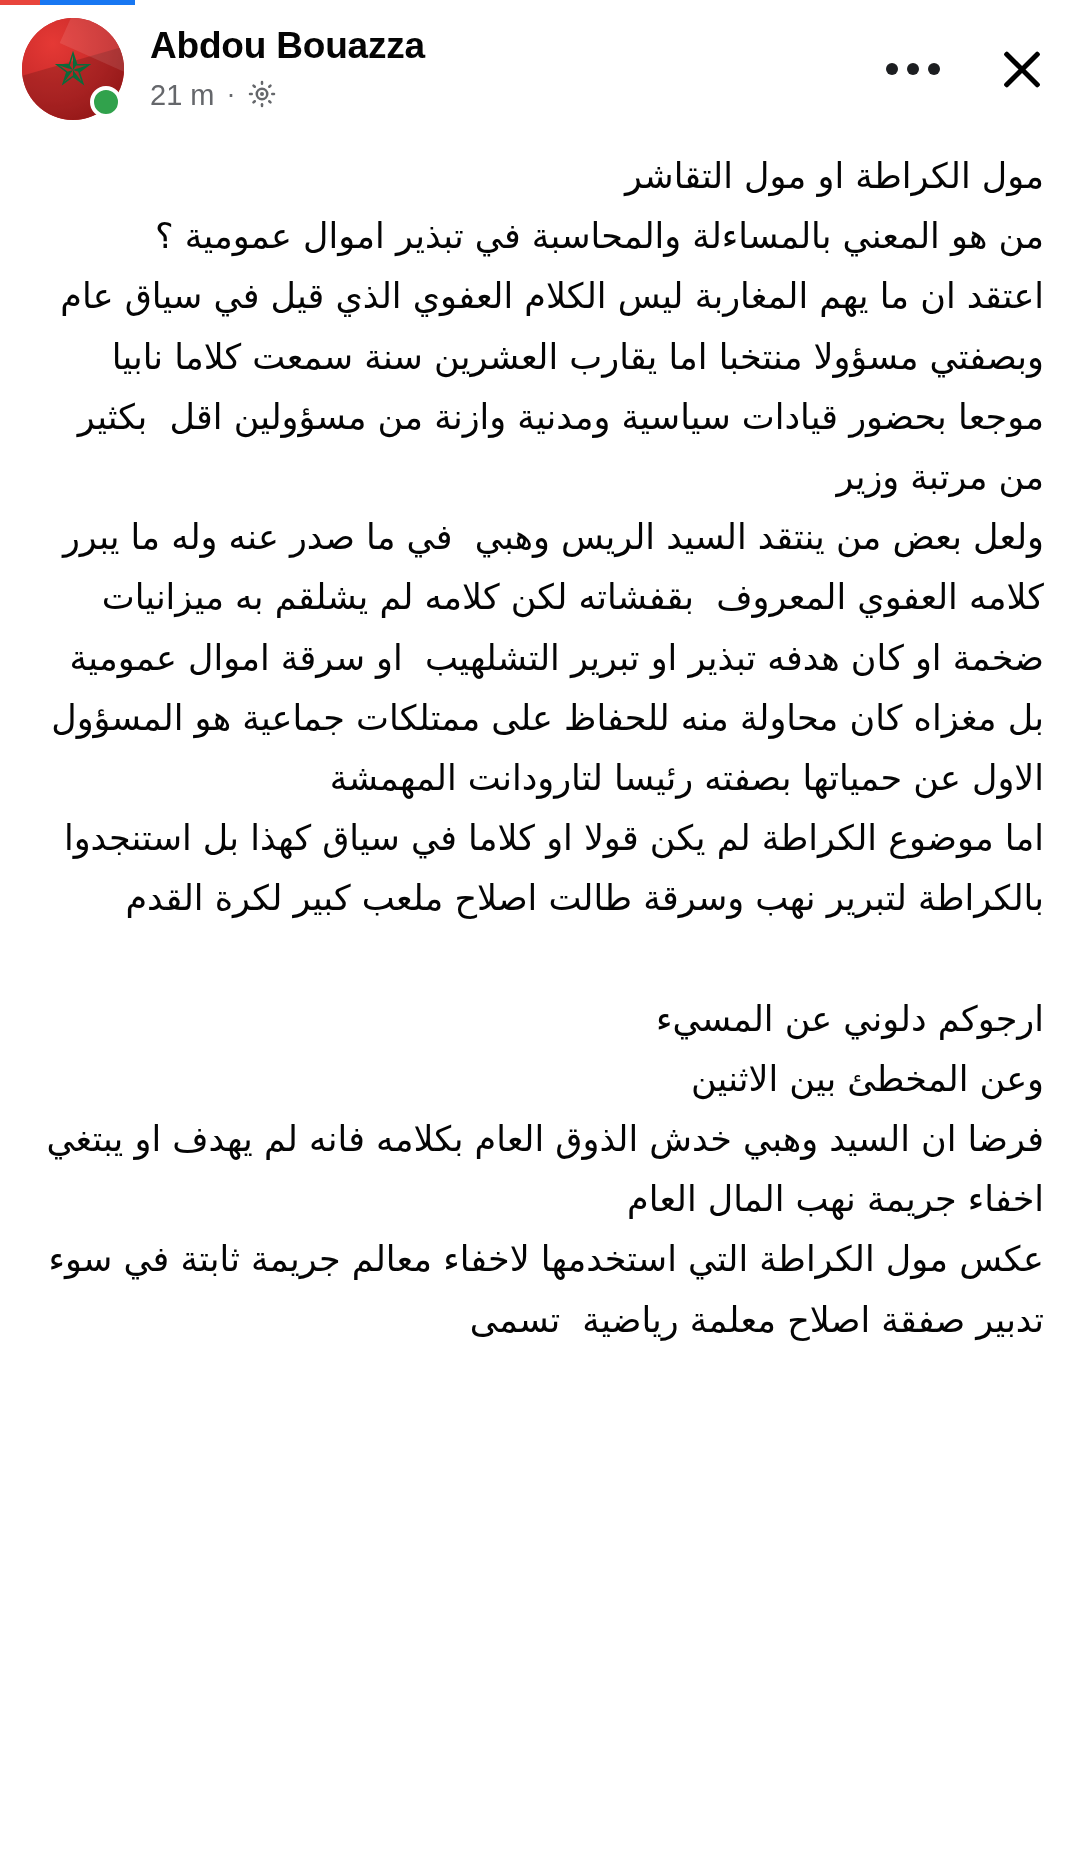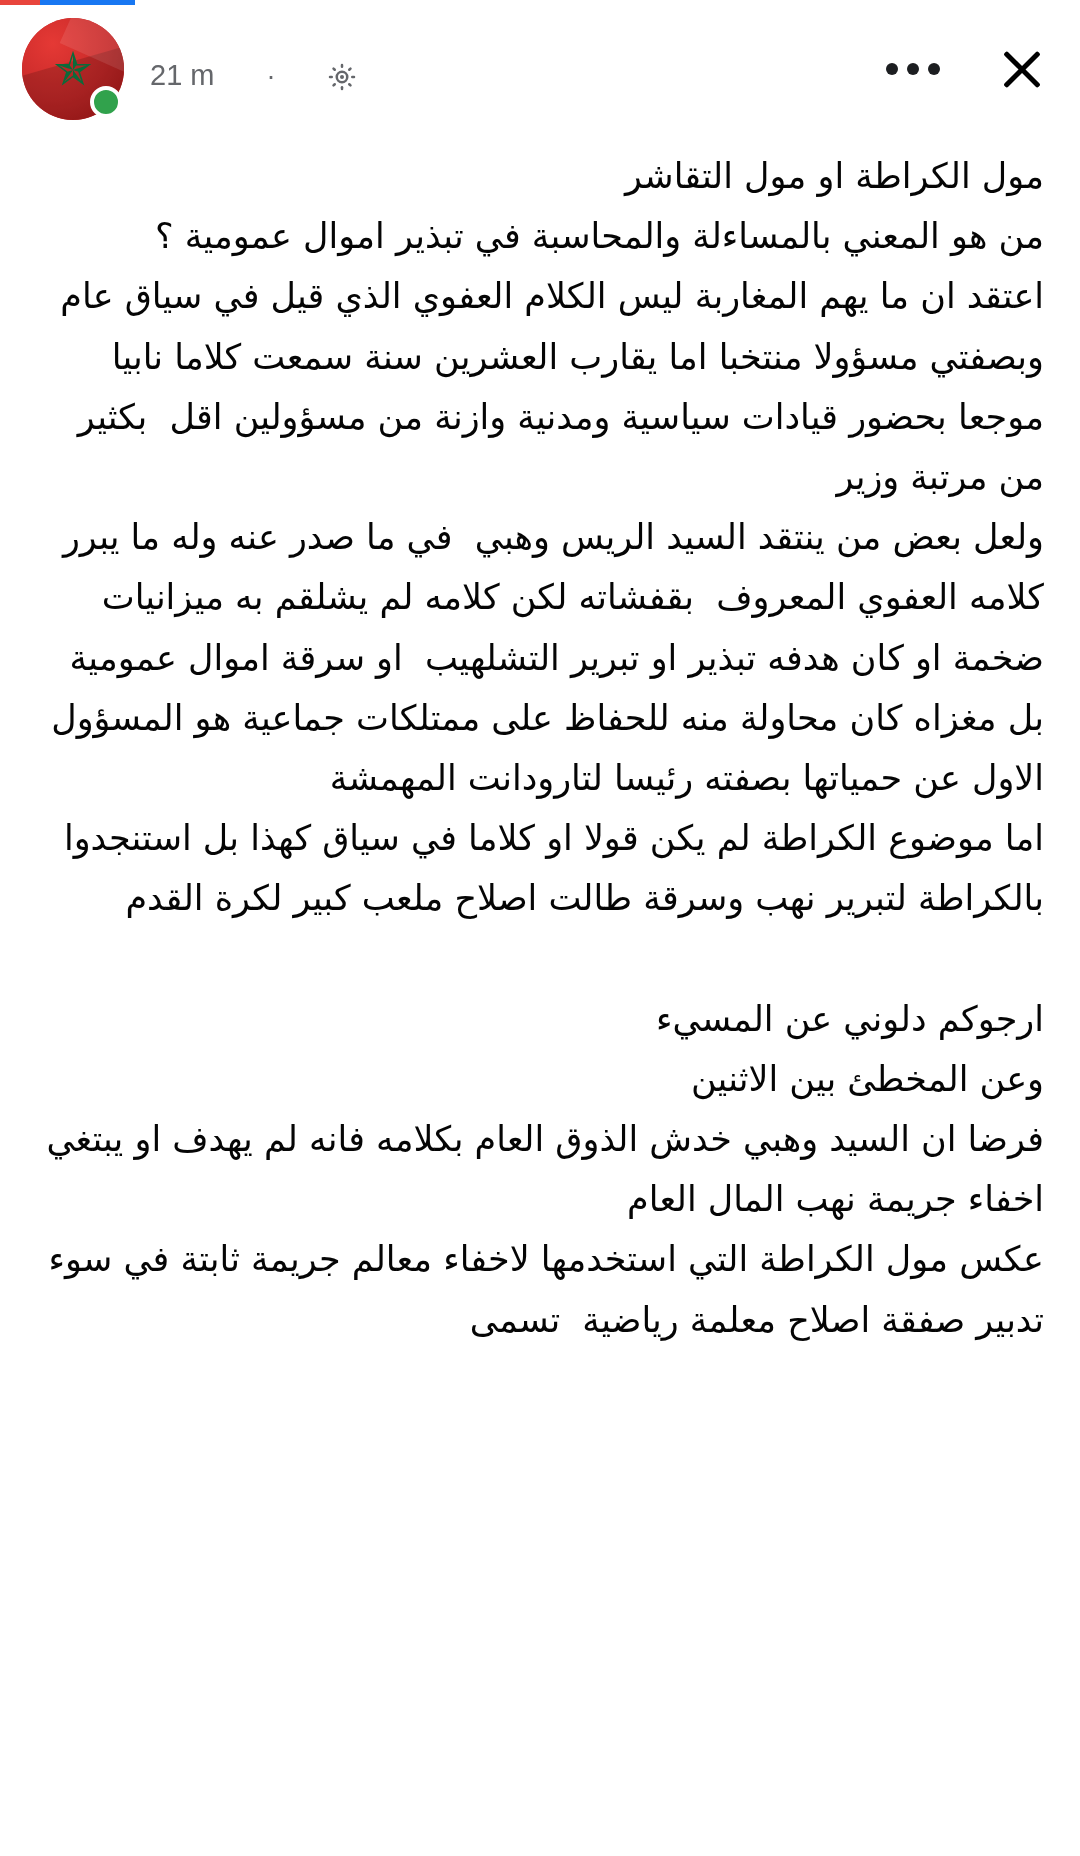--- a/index.html
+++ b/index.html
@@ -120,25 +120,24 @@
   }
   .author-name {
     font-size: 37px;
     font-weight: bold;
     color: #050505;
     line-height: 1.1;
     letter-spacing: -0.2px;
   }
   .meta-row {
     display: flex;
-    align-items: flex-end;
+    align-items: flex-start;
     margin-top: 12px;
     color: #65676b;
     font-size: 29px;
-    gap: 40px;
   }
   .meta-sep {
     margin: 0 12px;
     color: #65676b;
     font-size: 27px;
   }
   .globe-icon {
     display: inline-block;
     width: 30px;
     height: 30px;
@@ -220,20 +219,21 @@
     <div class="avatar">
       <div class="flag"></div>
       <div class="fold"></div>
       <div class="fold2"></div>
       <div class="star">✯</div>
     </div>
     <div class="online-dot"></div>
   </div>
 
   <div class="name-block">
+    <div class="author-name">Abdou Bouazza</div>
     <div class="meta-row">
       <span>21 m</span>
       <span class="meta-sep">·</span>
       <span class="globe-icon">
         <svg width="30" height="30" viewBox="0 0 24 24" aria-hidden="true">
           <circle cx="12" cy="12" r="4.2" fill="none" stroke="#65676b" stroke-width="2"></circle>
           <g fill="#65676b">
             <rect x="11" y="1.4" width="2" height="3.4" rx="1" transform="rotate(0 12 12)"></rect>
             <rect x="11" y="19.2" width="2" height="3.4" rx="1"></rect>
             <rect x="1.4" y="11" width="3.4" height="2" rx="1"></rect>

